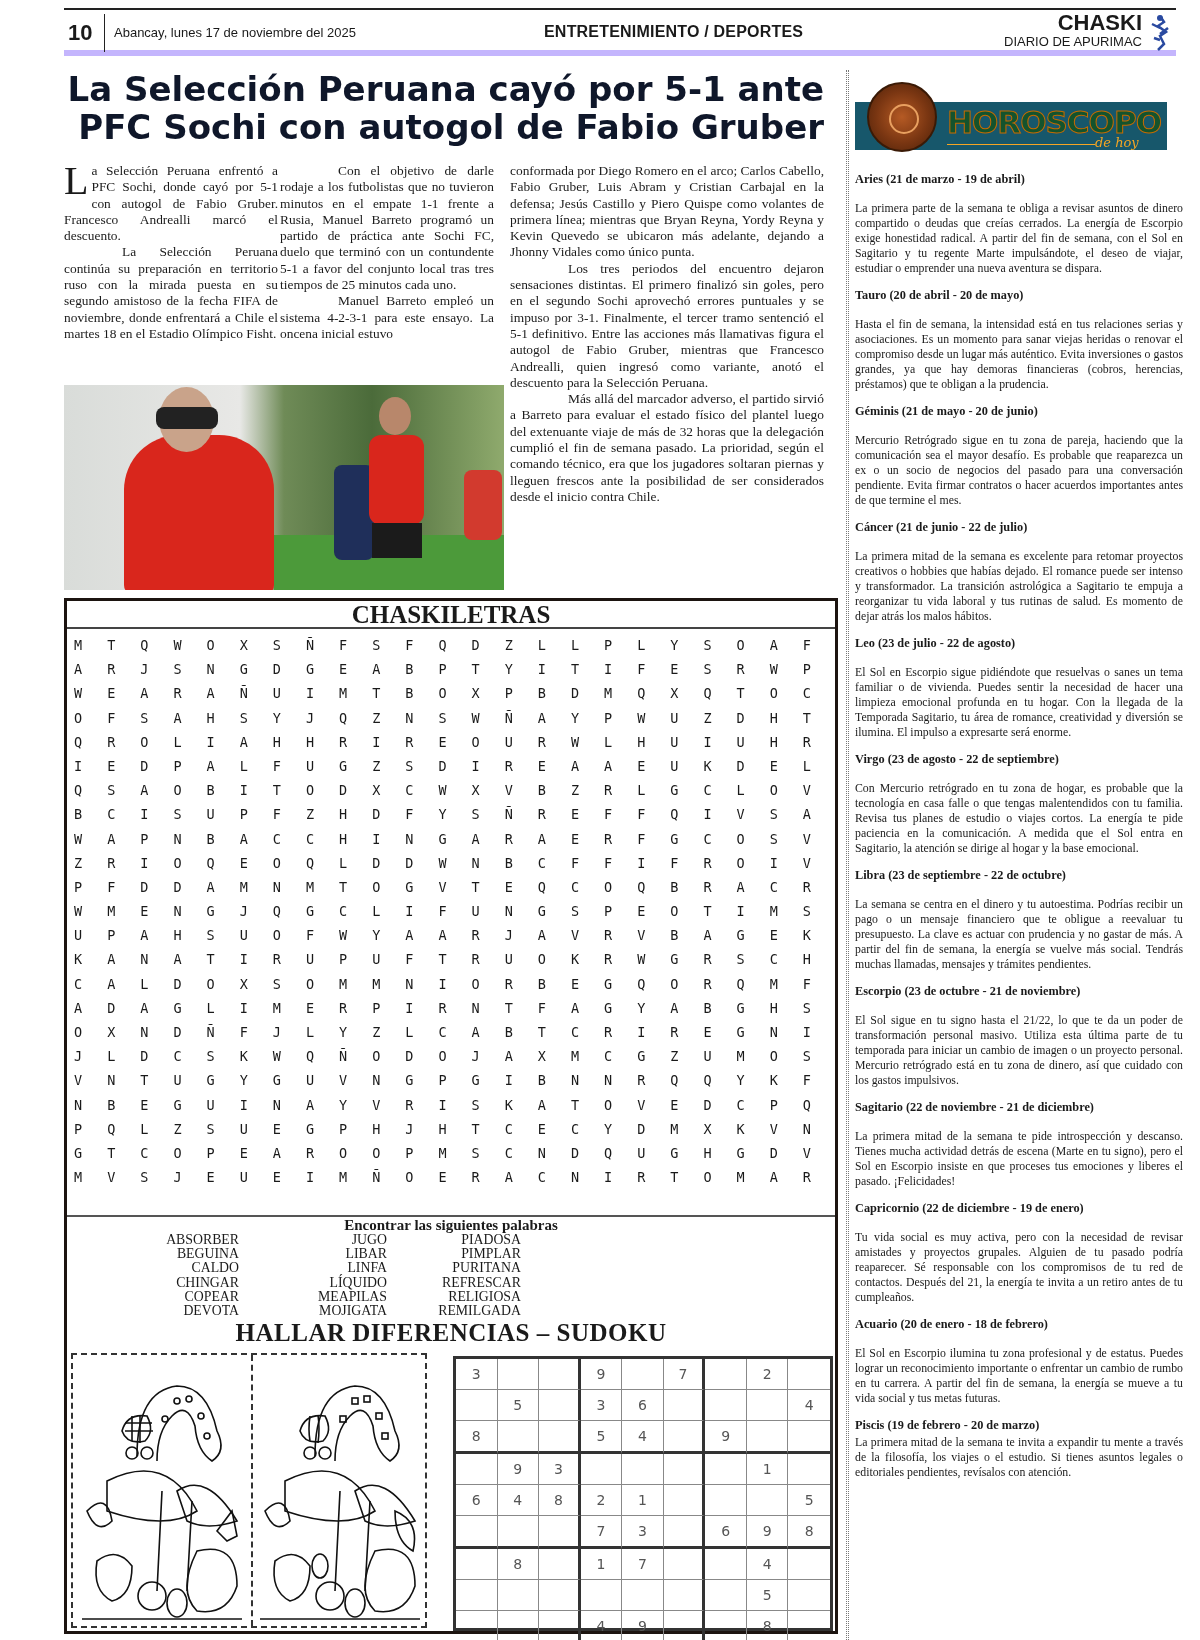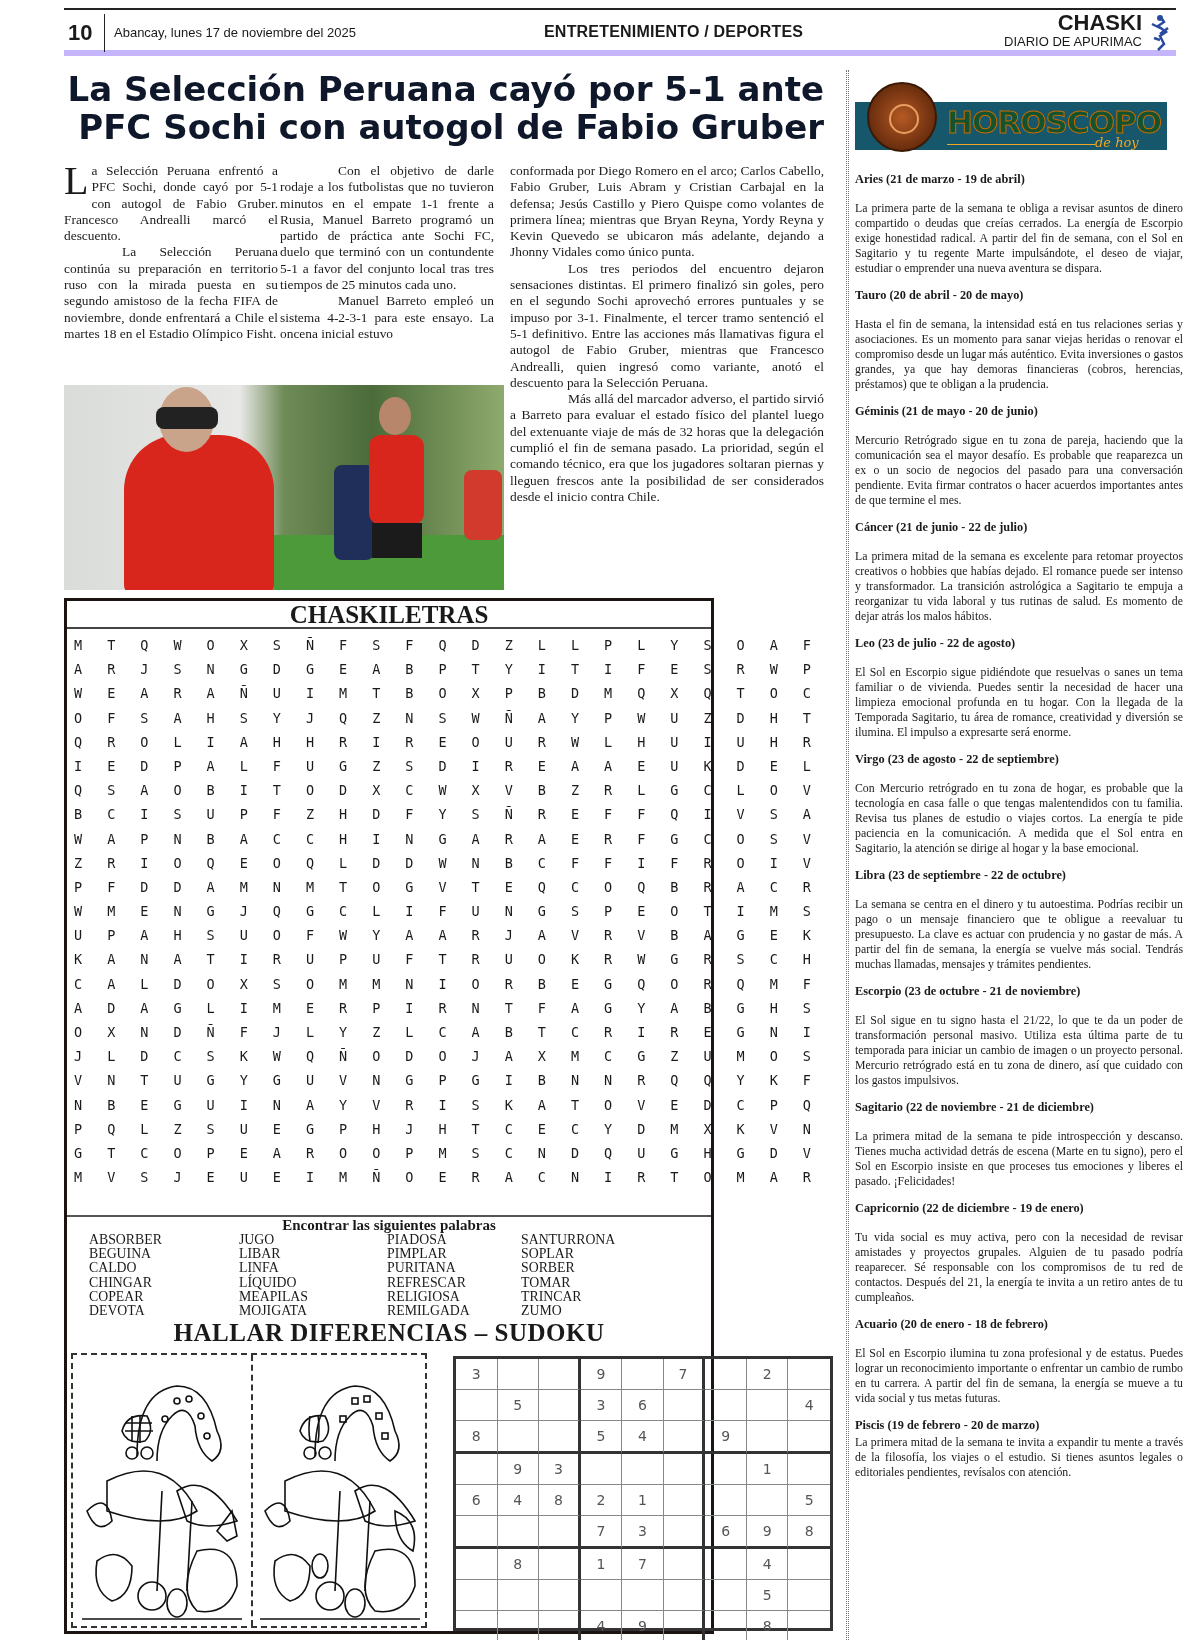--- a/index.html
+++ b/index.html
@@ -48,28 +48,28 @@
   .horo-wheel { position: absolute; left: 12px; top: 0; width: 70px; height: 70px; border-radius: 50%; background: radial-gradient(circle, #b55a24 0%, #7a3612 55%, #4a2008 100%); border: 2px solid #3a1a06; }
   .horo-wheel::after { content: ""; position: absolute; left: 20px; top: 20px; width: 26px; height: 26px; border-radius: 50%; border: 2px solid #e8a060; }
   .horo-title { position: absolute; left: 92px; top: 22px; font: bold 31px "DejaVu Sans", sans-serif; color: #14532d; letter-spacing: -1px; -webkit-text-stroke: 1px #c76b00; }
   .horo-sub { position: absolute; left: 240px; top: 53px; font: italic 13px "DejaVu Serif", serif; color: #f5a623; }
   .horo-line { position: absolute; left: 92px; top: 62px; width: 148px; height: 1px; background: #f5a623; }
   .horo-list { position: absolute; left: 855px; top: 172px; width: 328px; font-size: 11.8px; line-height: 15px; text-align: justify; }
   .horo-sign { font-weight: bold; font-size: 12.3px; margin-bottom: 14px; }
   .horo-text { margin-bottom: 12px; }
 
   
-  .puzzle-box { position: absolute; left: 64px; top: 598px; width: 650px; height: 1036px; border: 3px solid #1c1410; }
+  .puzzle-box { position: absolute; left: 64px; top: 598px; width: 774px; height: 1036px; border: 3px solid #1c1410; }
   .ws-title { position: absolute; left: 0; top: 0; width: 100%; height: 28px; text-align: center; font: bold 25px "Liberation Serif", serif; line-height: 28px; border-bottom: 2px solid #444; }
   .ws-grid { position: absolute; left: 4px; top: 32px; width: 762px; display: grid; grid-template-columns: repeat(22, 1fr); font: 13.5px "DejaVu Sans Mono", monospace; }
   .ws-cell { height: 24.2px; line-height: 24.2px; text-align: left; padding-left: 3px; }
   .ws-rule { position: absolute; left: 0; top: 614px; width: 100%; height: 2px; background: #555; }
   .wl-title { position: absolute; left: 0; top: 616px; width: 100%; text-align: center; font: bold 15px "Liberation Serif", serif; }
   .wl-cols { position: absolute; left: 22px; top: 632px; width: 740px; display: grid; grid-template-columns: 150px 148px 134px 166px 140px; column-gap: 0; }
-  .wl-col { font-size: 13.8px; line-height: 14.2px; }
+  .wl-col { font-size: 13.8px; line-height: 14.2px; text-align: right; }
   .sec2-title { position: absolute; left: 0; top: 718px; width: 100%; text-align: center; font: bold 25px "Liberation Serif", serif; letter-spacing: 0.5px; }
 
   .diff { position: absolute; left: 4px; top: 752px; width: 356px; height: 275px; border: 2px dashed #333; }
   .diff-sep { position: absolute; left: 178px; top: 0; width: 0; height: 100%; border-left: 2px dashed #333; }
   .diff-pic { position: absolute; top: 6px; width: 170px; height: 262px; }
   .diff-pic.a { left: 4px; } .diff-pic.b { left: 182px; }
 
   .sudoku { position: absolute; left: 386px; top: 755px; width: 380px; height: 275px; display: grid; grid-template-columns: repeat(9, 1fr); grid-template-rows: repeat(9, 1fr); border: 3px solid #333; }
   .sd-cell { border-right: 1px solid #888; border-bottom: 1px solid #888; font: 14px "DejaVu Sans", sans-serif; color: #555; text-align: center; line-height: 30px; }
   .sd-cell.c3, .sd-cell.c6 { border-right: 3px solid #333; }
@@ -735,28 +735,20 @@
         <div>MEAPILAS</div>
         <div>MOJIGATA</div>
       </div>
       <div class="wl-col">
         <div>PIADOSA</div>
         <div>PIMPLAR</div>
         <div>PURITANA</div>
         <div>REFRESCAR</div>
         <div>RELIGIOSA</div>
         <div>REMILGADA</div>
-      </div>
-      <div class="wl-col">
-        <div>SANTURRONA</div>
-        <div>SOPLAR</div>
-        <div>SORBER</div>
-        <div>TOMAR</div>
-        <div>TRINCAR</div>
-        <div>ZUMO</div>
       </div>
     </div>
   <div class="sec2-title">HALLAR DIFERENCIAS – SUDOKU</div>
 
   <div class="diff" title="Dos dibujos de un gusano sobre hongos para hallar diferencias">
     <div class="diff-sep"></div>
     <svg class="diff-pic a" viewBox="0 0 170 262" fill="none" stroke="#111" stroke-width="1.6">
       <path d="M80 230 L85 130 M110 230 L115 140"></path>
       <path d="M30 120 Q90 90 120 150 Q90 170 30 150 Z"></path>
       <path d="M100 130 Q130 110 160 160 Q130 170 110 160 Z"></path>

